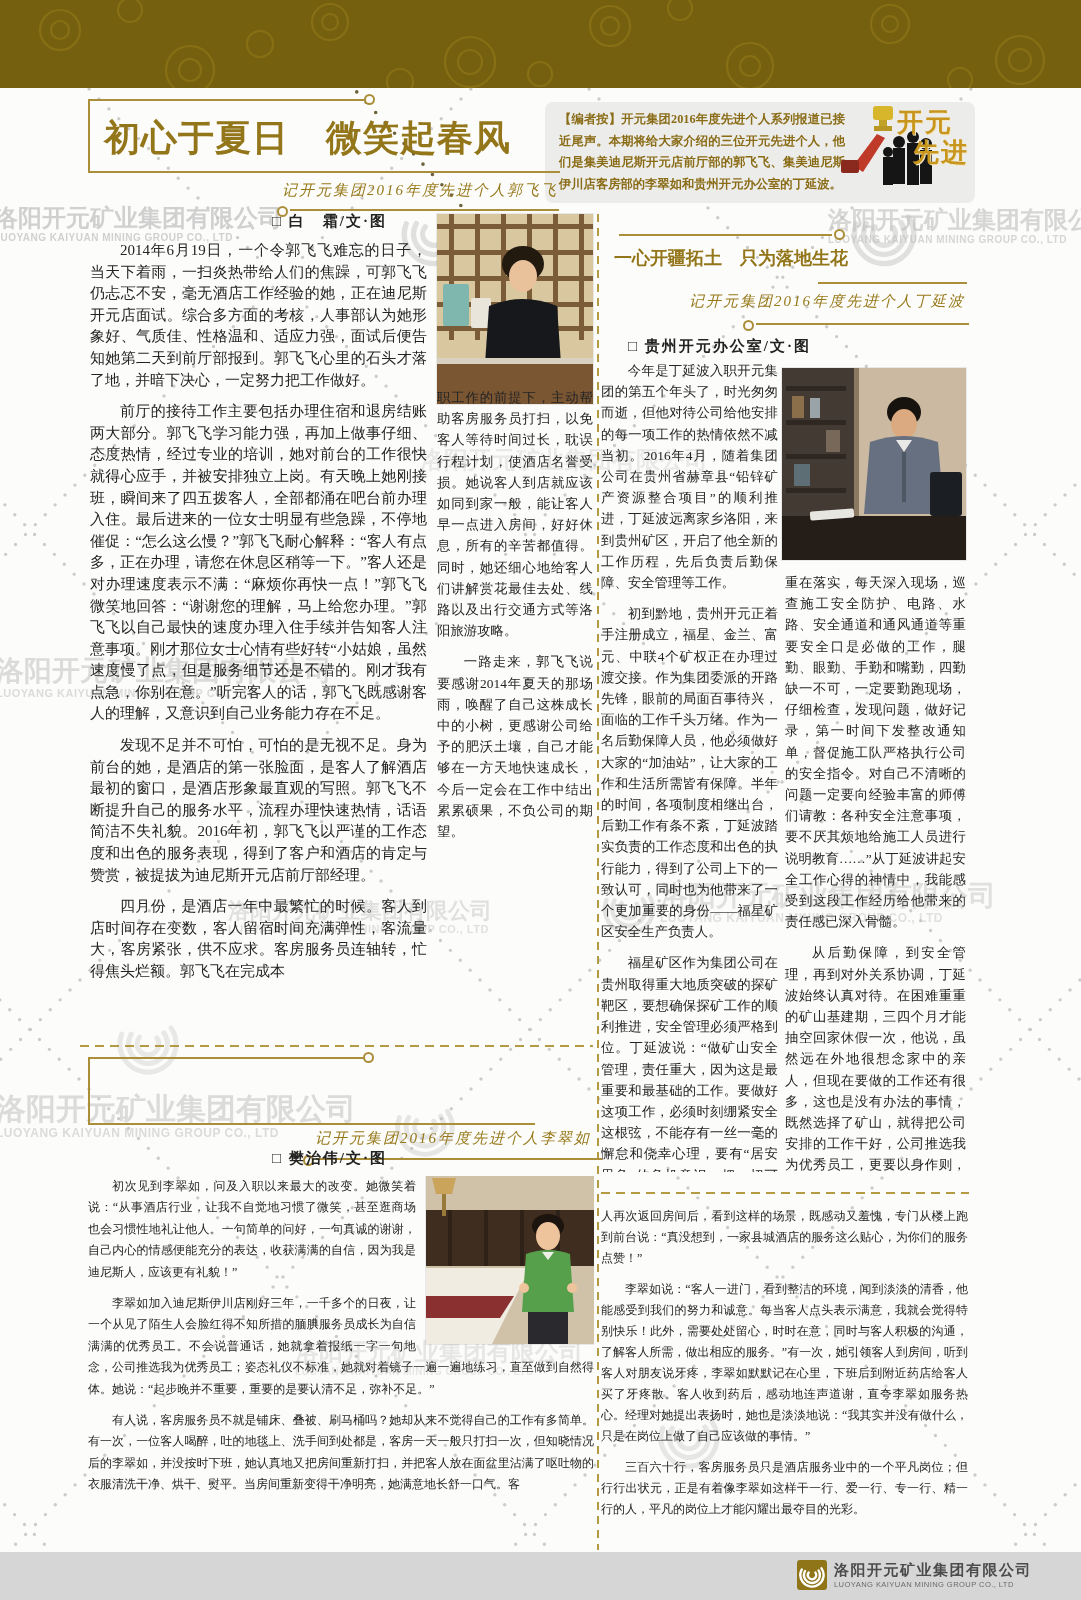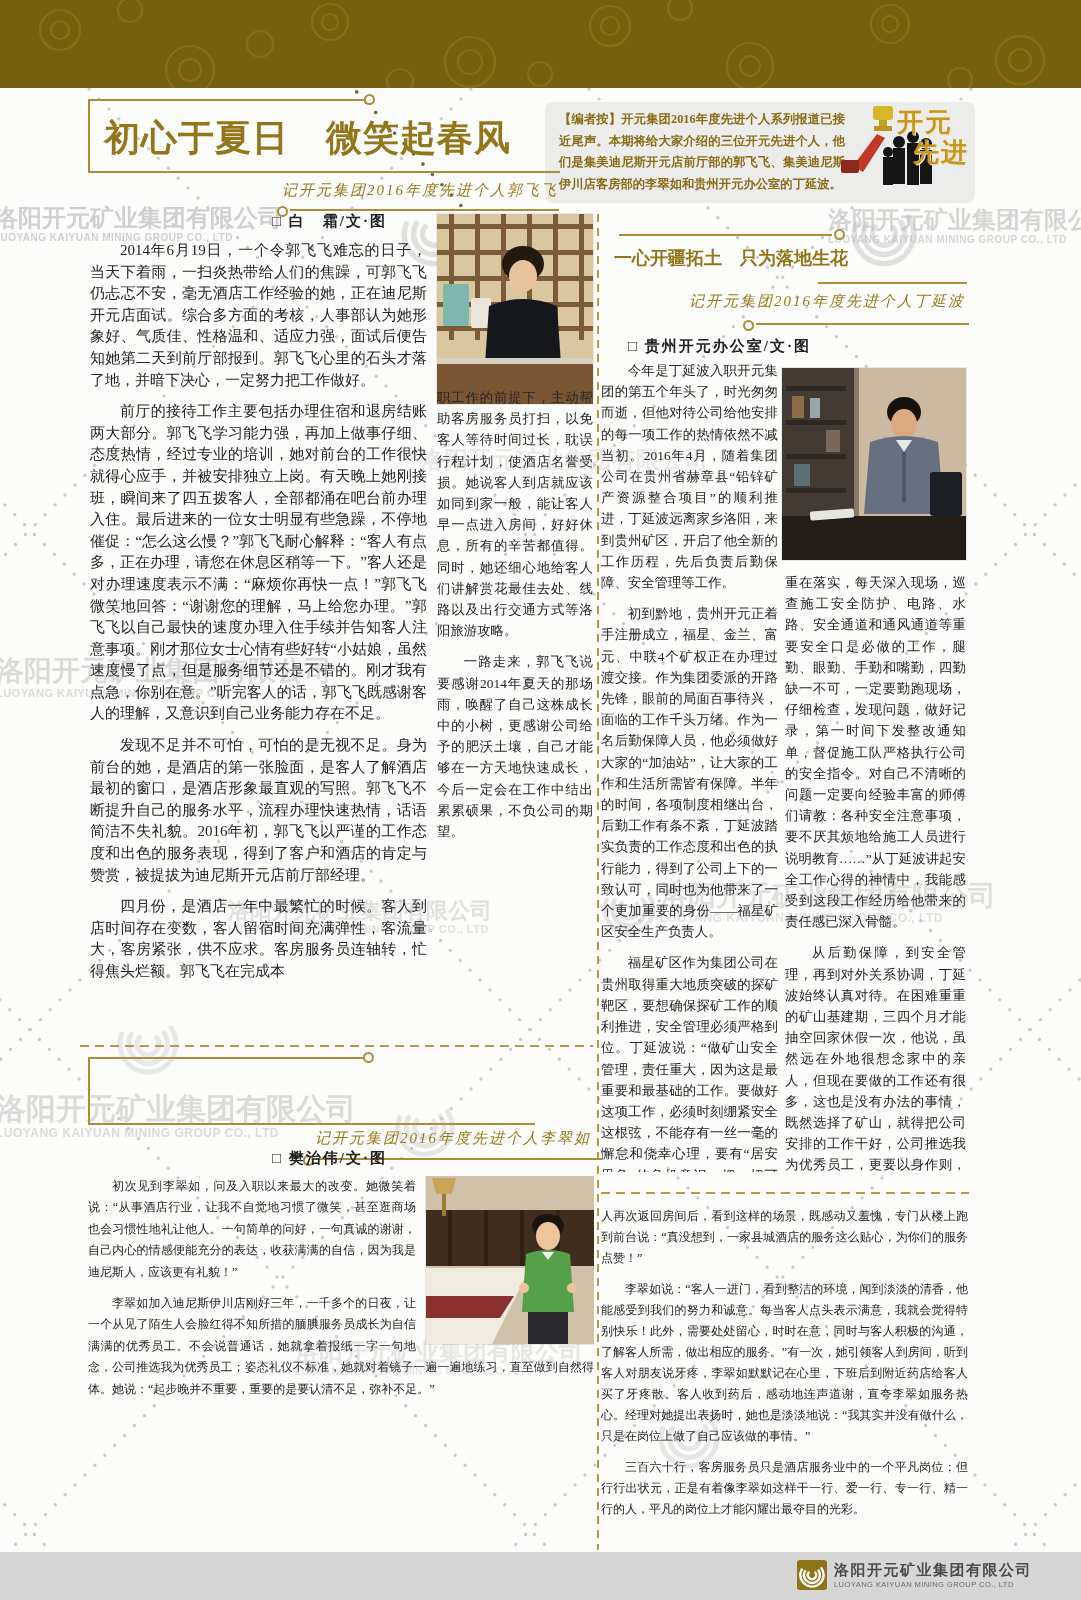--- a/index.html
+++ b/index.html
@@ -342,20 +342,21 @@
         <ellipse cx="122" cy="60" rx="12" ry="14" fill="#eec49c"></ellipse>
         <path d="M100 78 Q122 70 144 78 L148 136 L96 136 Z" fill="#57a04b"></path>
         <path d="M116 76 L122 84 L128 76 Z" fill="#eef0e8"></path>
         <rect x="102" y="136" width="40" height="32" fill="#2a2a2e"></rect>
         <circle cx="98" cy="112" r="5" fill="#eec49c"></circle>
           <circle cx="146" cy="112" r="5" fill="#eec49c"></circle>
       </svg>
     </div>
     <p>初次见到李翠如，问及入职以来最大的改变。她微笑着说：“从事酒店行业，让我不自觉地习惯了微笑，甚至逛商场也会习惯性地礼让他人。一句简单的问好，一句真诚的谢谢，自己内心的情感便能充分的表达，收获满满的自信，因为我是迪尼斯人，应该更有礼貌！”</p>
     <p>李翠如加入迪尼斯伊川店刚好三年，一千多个的日夜，让一个从见了陌生人会脸红得不知所措的腼腆服务员成长为自信满满的优秀员工。不会说普通话，她就拿着报纸一字一句地念，公司推选我为优秀员工；姿态礼仪不标准，她就对着镜子一遍一遍地练习，直至做到自然得体。她说：“起步晚并不重要，重要的是要认清不足，弥补不足。”</p>
+    <p>有人说，客房服务员不就是铺床、叠被、刷马桶吗？她却从来不觉得自己的工作有多简单。有一次，一位客人喝醉，吐的地毯上、洗手间到处都是，客房一天一般只打扫一次，但知晓情况后的李翠如，并没按时下班，她认真地又把房间重新打扫，并把客人放在面盆里沾满了呕吐物的衣服清洗干净、烘干、熨平。当房间重新变得干净明亮，她满意地长舒一口气。客</p>
   </div>
 
   <div class="abs col" style="left:601px;top:1206px;width:367px;height:344px;line-height:21px">
     <p class="cont">人再次返回房间后，看到这样的场景，既感动又羞愧，专门从楼上跑到前台说：“真没想到，一家县城酒店的服务这么贴心，为你们的服务点赞！”</p>
     <p>李翠如说：“客人一进门，看到整洁的环境，闻到淡淡的清香，他能感受到我们的努力和诚意。每当客人点头表示满意，我就会觉得特别快乐！此外，需要处处留心，时时在意，同时与客人积极的沟通，了解客人所需，做出相应的服务。”有一次，她引领客人到房间，听到客人对朋友说牙疼，李翠如默默记在心里，下班后到附近药店给客人买了牙疼散。客人收到药后，感动地连声道谢，直夸李翠如服务热心。经理对她提出表扬时，她也是淡淡地说：“我其实并没有做什么，只是在岗位上做了自己应该做的事情。”</p>
     <p>三百六十行，客房服务员只是酒店服务业中的一个平凡岗位；但行行出状元，正是有着像李翠如这样干一行、爱一行、专一行、精一行的人，平凡的岗位上才能闪耀出最夺目的光彩。</p>
   </div>
 
   <div class="abs footband"></div>
   <div class="abs flogo">

